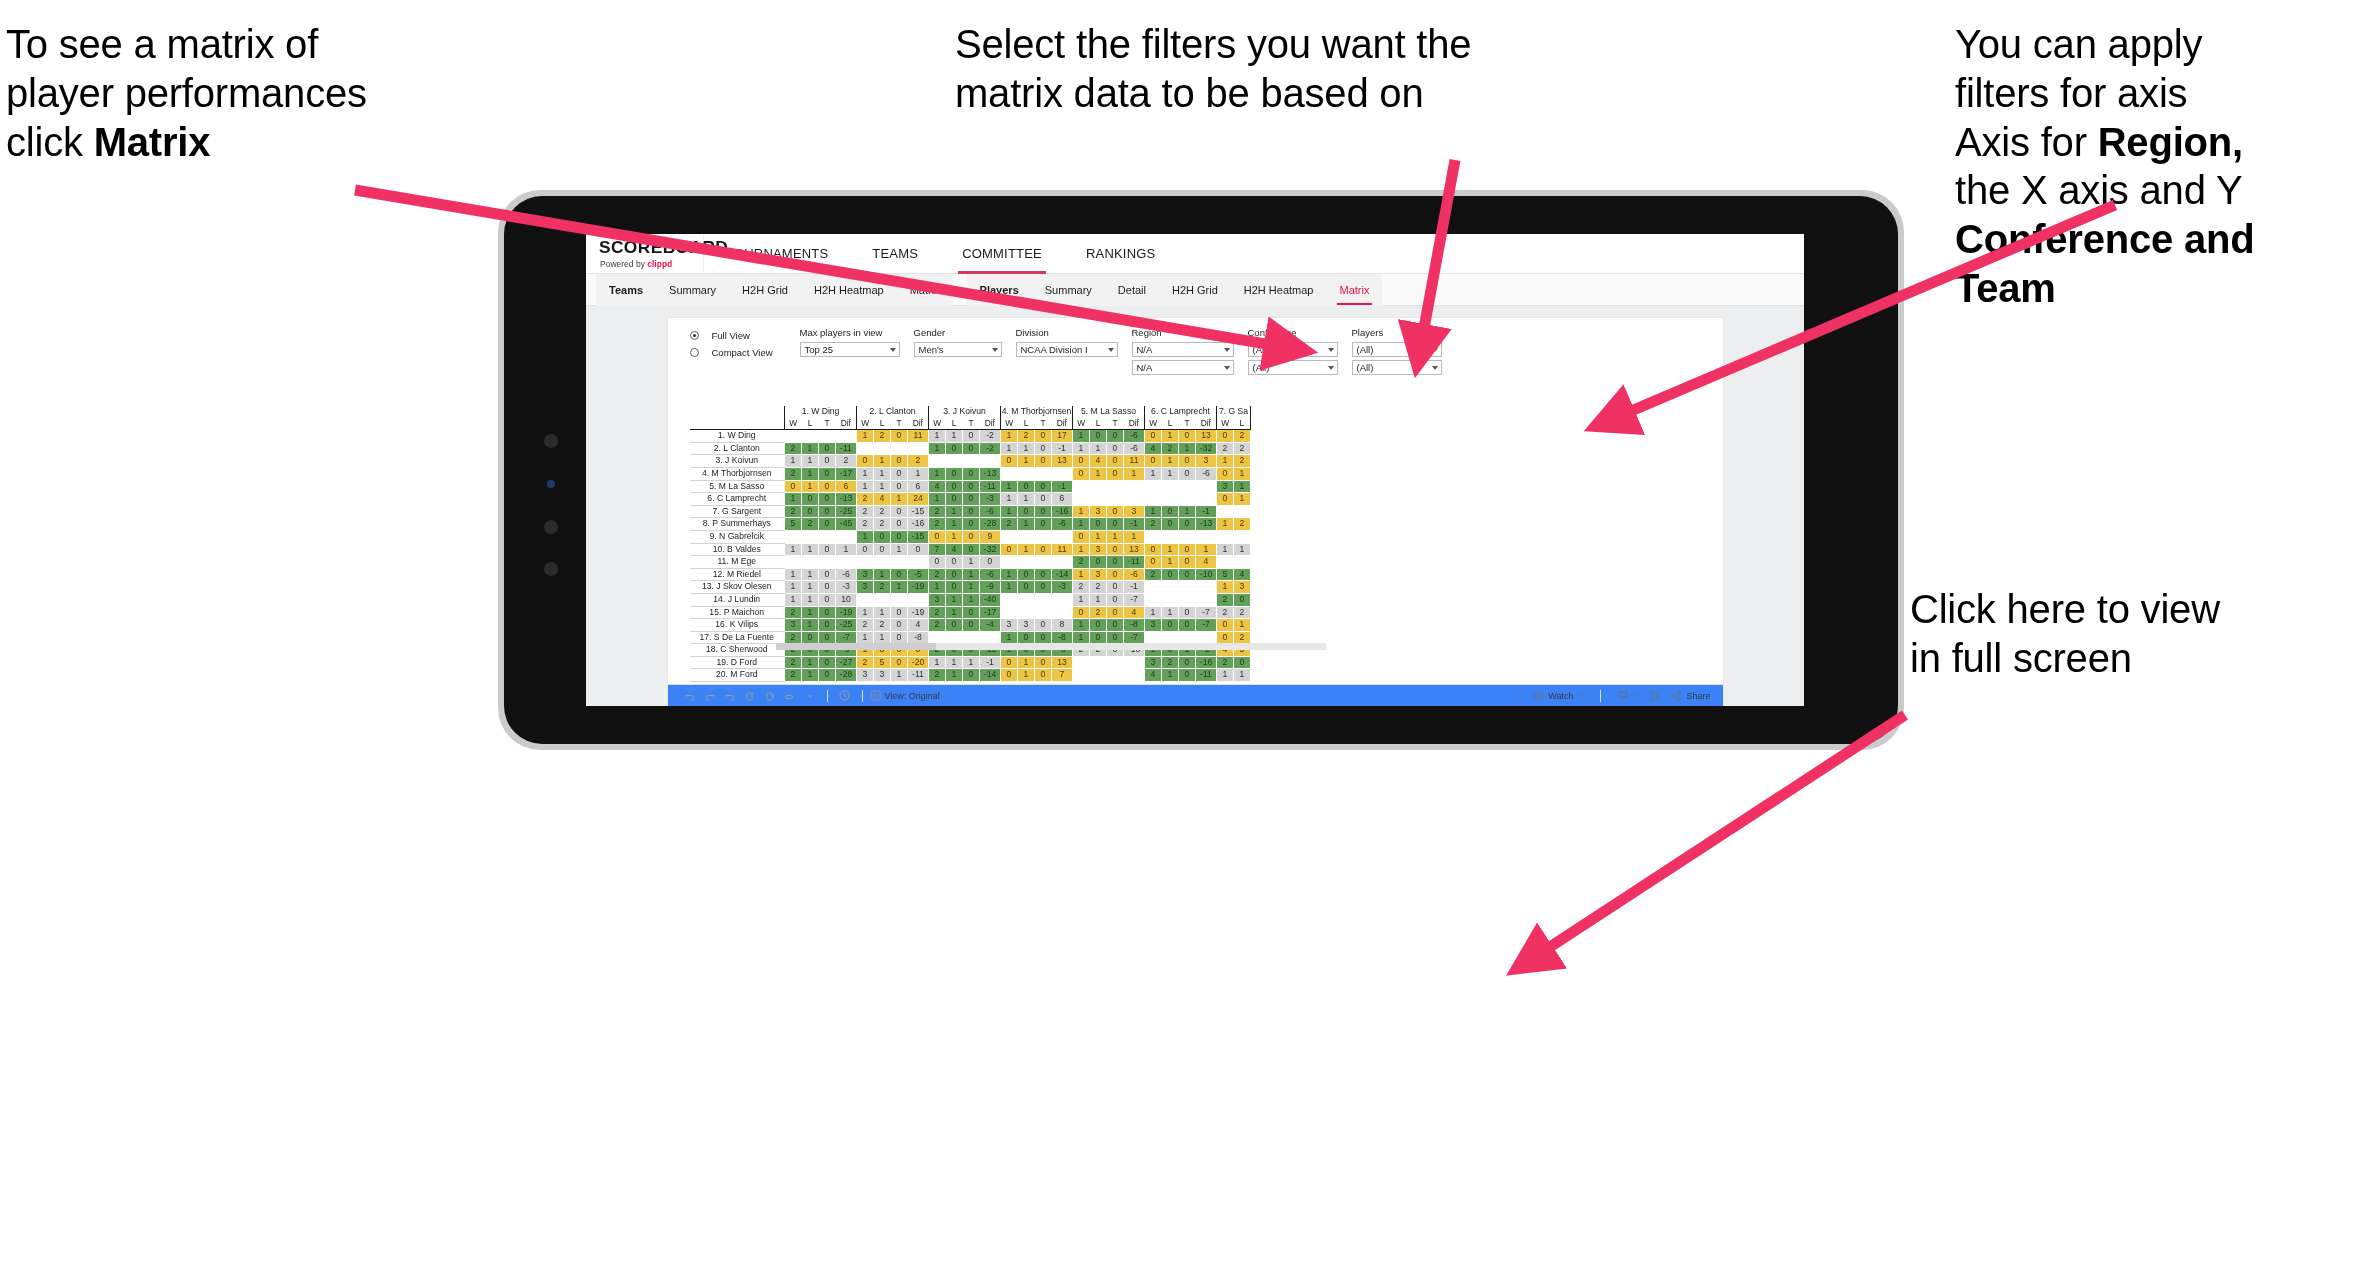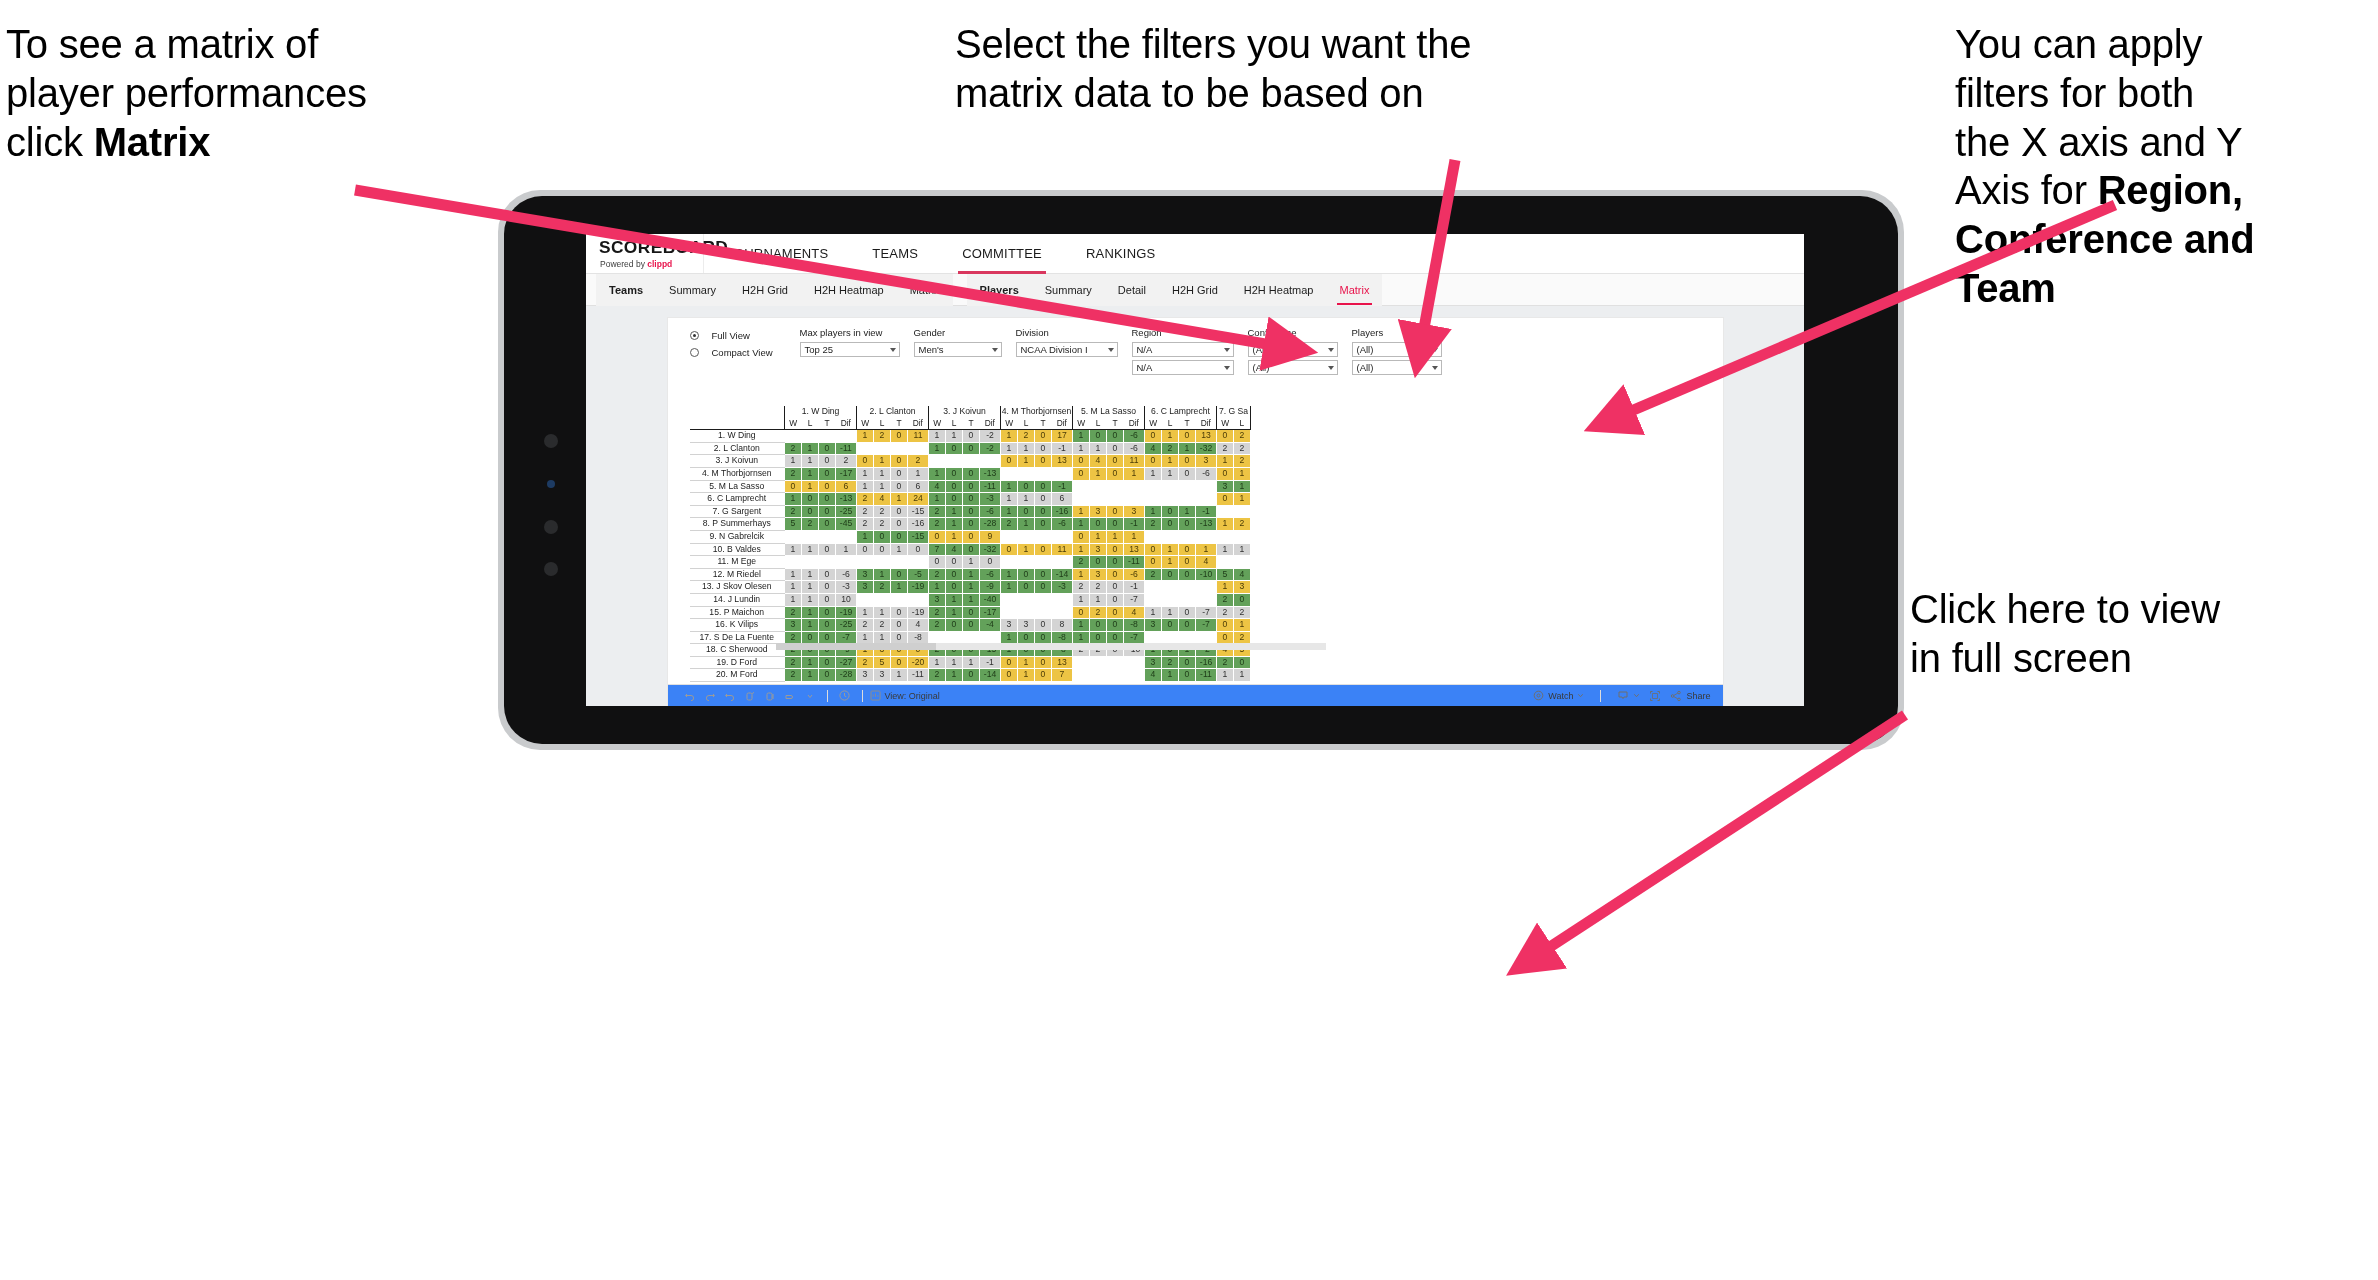--- a/index.html
+++ b/index.html
@@ -119,23 +119,23 @@
   <div><span>click </span><b>Matrix</b></div>
 </div>
 
 <div class="callout" id="cal-filters">
   <div>Select the filters you want the</div>
   <div>matrix data to be based on</div>
 </div>
 
 <div class="callout" id="cal-axis">
   <div>You  can apply</div>
-  <div>filters for both</div>
+  <div>filters for axis</div>
+  <div><span>Axis for </span><b>Region,</b></div>
   <div>the X axis and Y</div>
-  <div><span>Axis for </span><b>Region,</b></div>
   <div><b>Conference and</b></div>
   <div><b>Team</b></div>
 </div>
 
 <div class="callout" id="cal-full">
   <div>Click here to view</div>
   <div>in full screen</div>
 </div>
 
 <div id="tablet">

